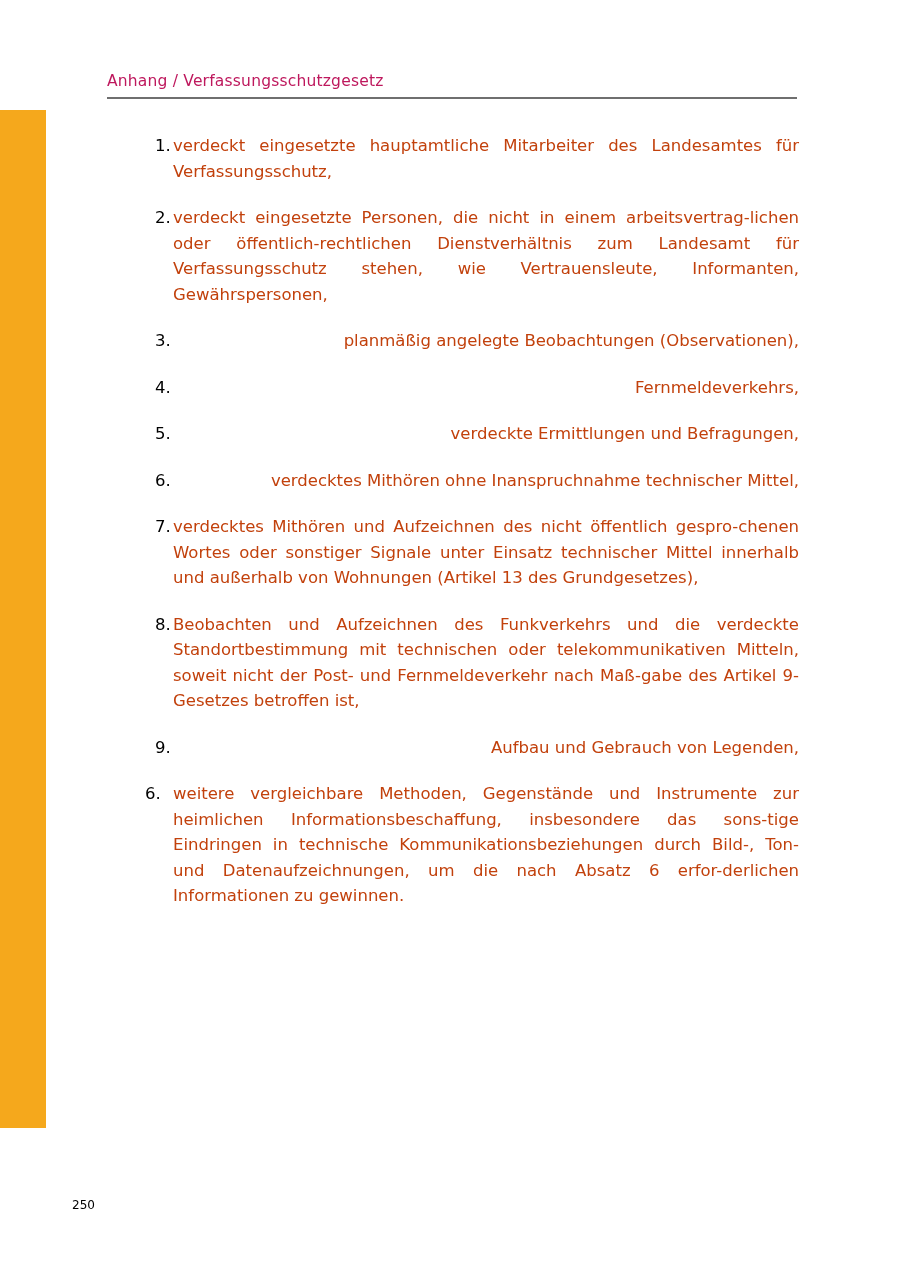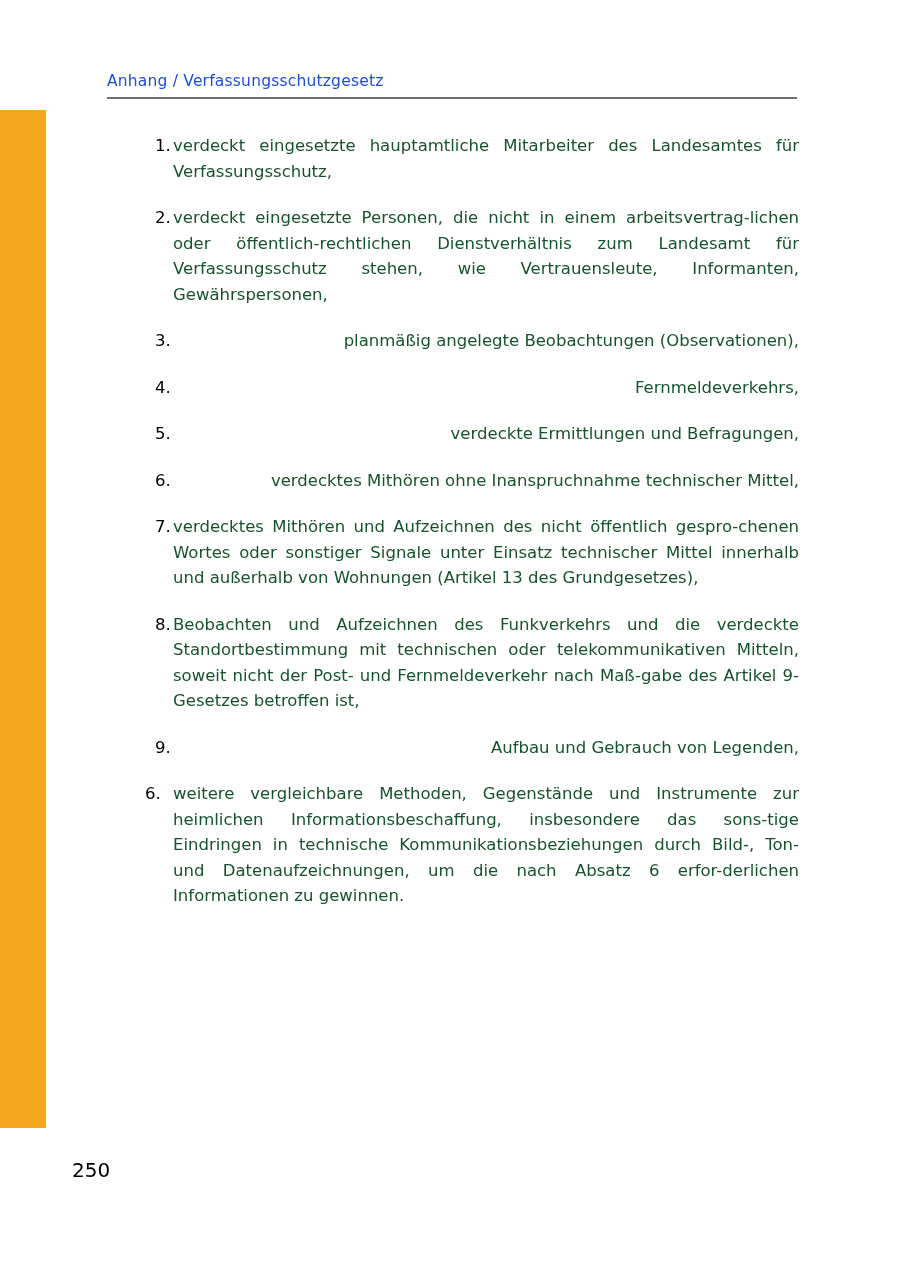--- a/index.html
+++ b/index.html
@@ -29,21 +29,21 @@
   }
   .header {
     position: absolute;
     left: 107px;
     top: 72px;
     width: 690px;
   }
   .header-text {
     font-size: 15.5px;
     letter-spacing: 0.2px;
-    color: #1d4ed8;
+    color: #be185d;
     padding-bottom: 7px;
   }
   .header-rule {
     width: 100%;
     height: 1.5px;
     background: #6f6f6f;
   }
   .content {
     position: absolute;
     left: 107px;
@@ -65,33 +65,33 @@
     line-height: 25.5px;
     color: #000000;
   }
   .item-num.wide {
     padding-left: 38px;
   }
   .item-text {
     flex: 1 1 auto;
     font-size: 16.5px;
     line-height: 25.5px;
-    color: #14532d;
+    color: #c2410c;
     text-align: justify;
     text-justify: inter-word;
     hyphens: manual;
   }
   .item-text.no-justify {
     text-align: right;
   }
   .page-number {
     position: absolute;
     left: 72px;
-    top: 1158px;
-    font-size: 20px;
+    top: 1198px;
+    font-size: 12px;
     color: #000000;
   }
 </style>
 </head>
 <body>
 
 <div class="page">
 
   <div class="side-bar"></div>
 

